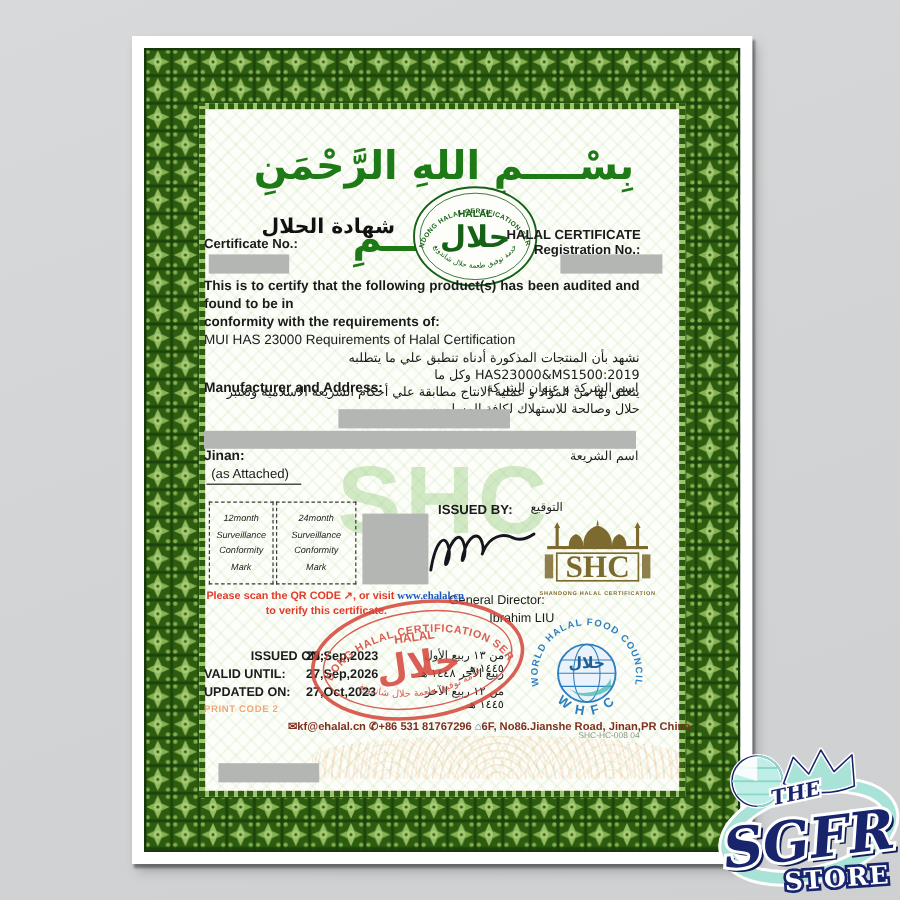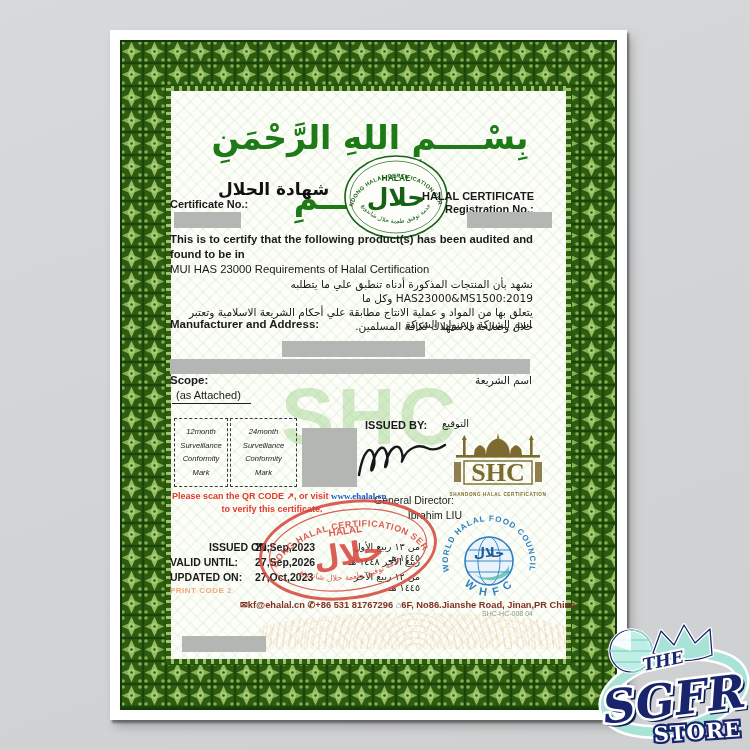--- a/index.html
+++ b/index.html
@@ -153,34 +153,35 @@
       <textPath href="#arcBot" startOffset="50%" text-anchor="middle">خدمة توفيق طعمة حلال شاندونغ</textPath>
     </text>
   </svg>
 
   <div id="halal-cert-label" class="abs">HALAL CERTIFICATE</div>
   <div id="reg-label" class="abs">Registration  No.:</div>
   <div id="reg-box" class="abs redact"></div>
 
   <div id="body-text" class="abs">
     <div class="b">This is to certify that the following product(s) has been audited and found to be in</div>
+    <div class="b">conformity with the requirements of:</div>
     <div>MUI HAS 23000 Requirements of Halal Certification</div>
     <div class="ar ar-line">نشهد بأن المنتجات المذكورة أدناه تنطبق علي ما يتطلبه HAS23000&amp;MS1500:2019 وكل ما</div>
     <div class="ar ar-line">يتعلق بها من المواد و عملية الانتاج مطابقة علي أحكام الشريعة الاسلامية وتعتبر حلال وصالحة للاستهلاك لكافة المسلمين.</div>
   </div>
 
   <div id="manu-row" class="abs">
     <span class="lbl-en">Manufacturer and Address:</span>
     <span class="lbl-ar ar">اسم الشركة و عنوان الشركة</span>
   </div>
   <div id="manu-box1" class="abs redact"></div>
   <div id="manu-box2" class="abs redact"></div>
 
   <div id="scope-row" class="abs">
-    <span class="lbl-en">Scope:</span>
+    <span class="lbl-en">Jinan:</span>
     <span class="lbl-ar ar">اسم الشريعة</span>
   </div>
   <div id="scope-value" class="abs">(as Attached)</div>
 
   <div id="marks-cell-1" class="abs mark-cell">
     <div>12month</div>
     <div>Surveillance</div>
     <div>Conformity</div>
     <div>Mark</div>
   </div>

